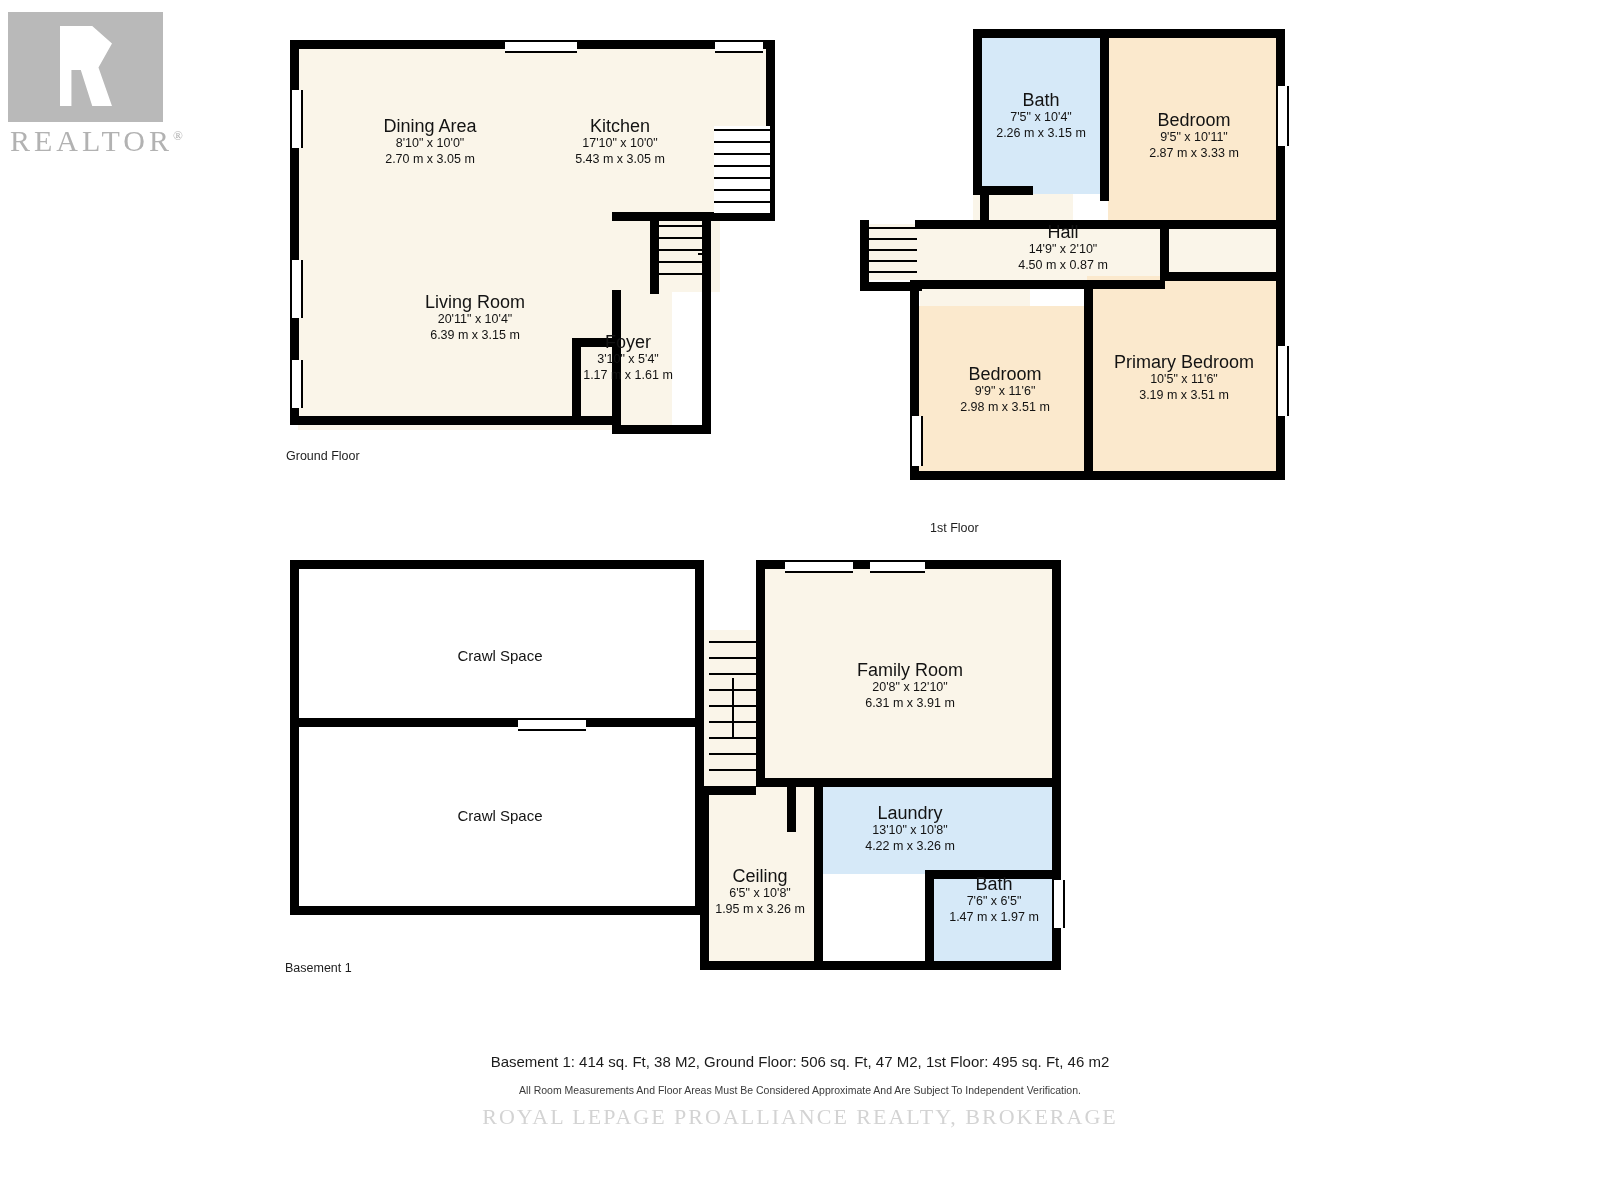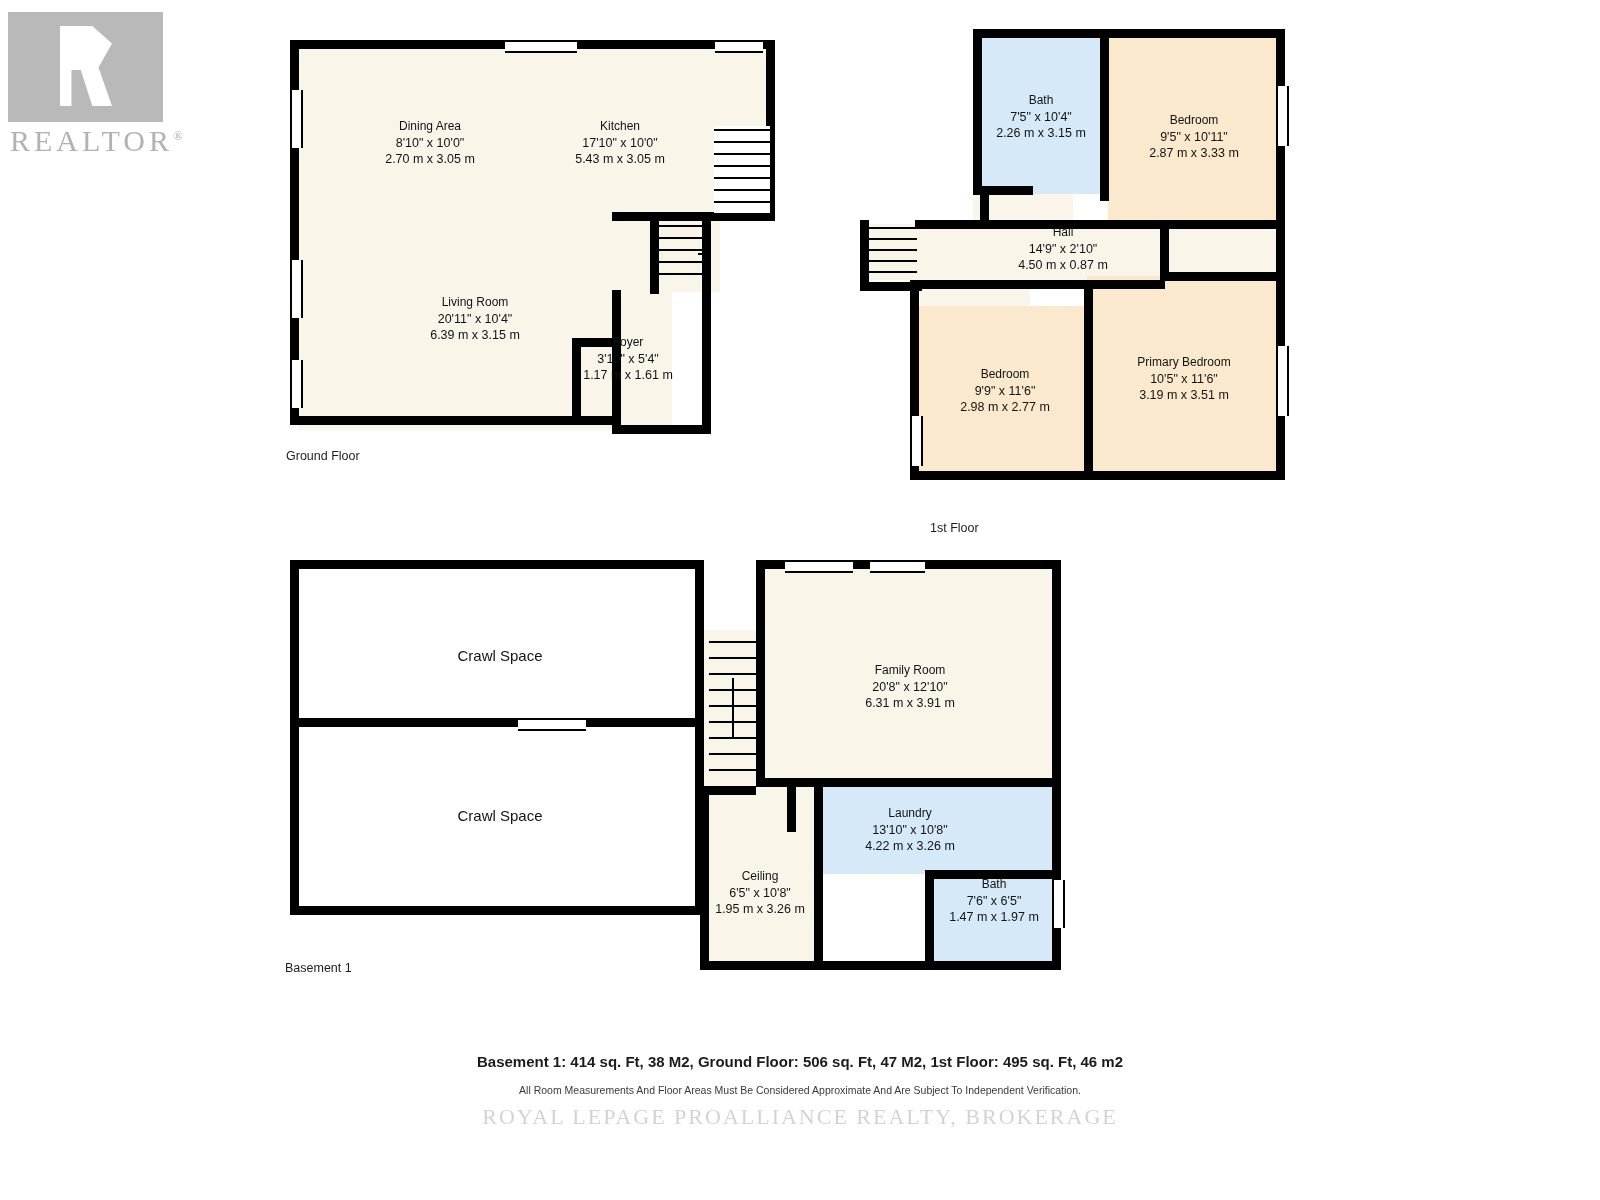--- a/index.html
+++ b/index.html
@@ -25,30 +25,30 @@
   #realtor-logo .word sup{font-size:13px;vertical-align:super;}
 
   
   .wall{position:absolute;background:#000000;}
   .room{position:absolute;}
   .fill-cream{background:#faf5e9;}
   .fill-tan{background:#fbe9cd;}
   .fill-blue{background:#d6e9f8;}
   .fill-white{background:#ffffff;}
   .label{position:absolute;text-align:center;line-height:16.5px;font-size:12.5px;color:#131313;white-space:nowrap;}
-  .label .nm{font-size:12px;}
+  .label .nm{font-size:18px;}
   .floor-caption{position:absolute;font-size:12.5px;color:#1d1d1d;}
   .win{position:absolute;background:#ffffff;border-top:2px solid #000;border-bottom:2px solid #000;}
   .winv{position:absolute;background:#ffffff;border-left:2px solid #000;border-right:2px solid #000;}
   .stair line{stroke:#000;stroke-width:2;}
 
   
   #summary{position:absolute;left:0;right:0;top:1048px;text-align:center;}
   #summary .total{font-size:17px;font-weight:bold;color:#111;}
-  #summary .line{font-size:15px;color:#1b1b1b;margin-top:5px;font-weight:bold;}
+  #summary .line{font-size:15px;color:#1b1b1b;margin-top:5px;}
   #summary .disclaimer{font-size:10.5px;color:#3a3a3a;margin-top:14px;}
   #brokerage-watermark{
     position:absolute;left:0;right:0;top:1104px;text-align:center;
     font-size:22px;letter-spacing:2px;color:rgba(150,150,150,0.42);
     font-family:"Liberation Serif", serif;white-space:nowrap;
   }
 </style>
 </head>
 <body>
 
@@ -182,21 +182,21 @@
     <div>2.87 m x 3.33 m</div>
   </div>
   <div class="label" style="left:110px;top:198px;width:186px;">
     <div class="nm">Hall</div>
     <div>14'9" x 2'10"</div>
     <div>4.50 m x 0.87 m</div>
   </div>
   <div class="label" style="left:62px;top:340px;width:166px;">
     <div class="nm">Bedroom</div>
     <div>9'9" x 11'6"</div>
-    <div>2.98 m x 2.77 m</div>
+    <div>2.98 m x 3.51 m</div>
   </div>
   <div class="label" style="left:232px;top:328px;width:184px;">
     <div class="nm">Primary Bedroom</div>
     <div>10'5" x 11'6"</div>
     <div>3.19 m x 3.51 m</div>
   </div>
 </div>
 <div class="floor-caption" style="left:918px;top:521px;margin-left:12px;">1st Floor</div>
 
 <div class="plan" id="basement-floor" style="left:290px;top:550px;width:780px;height:440px;">

